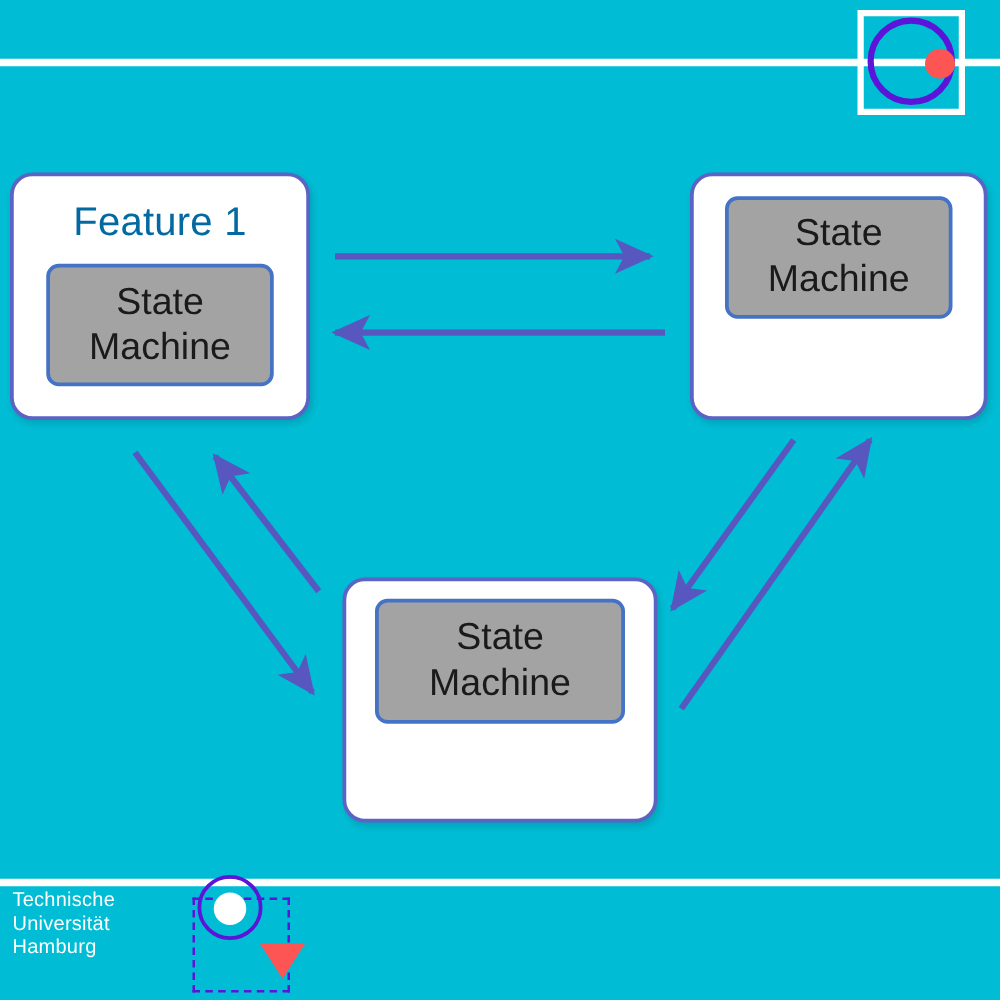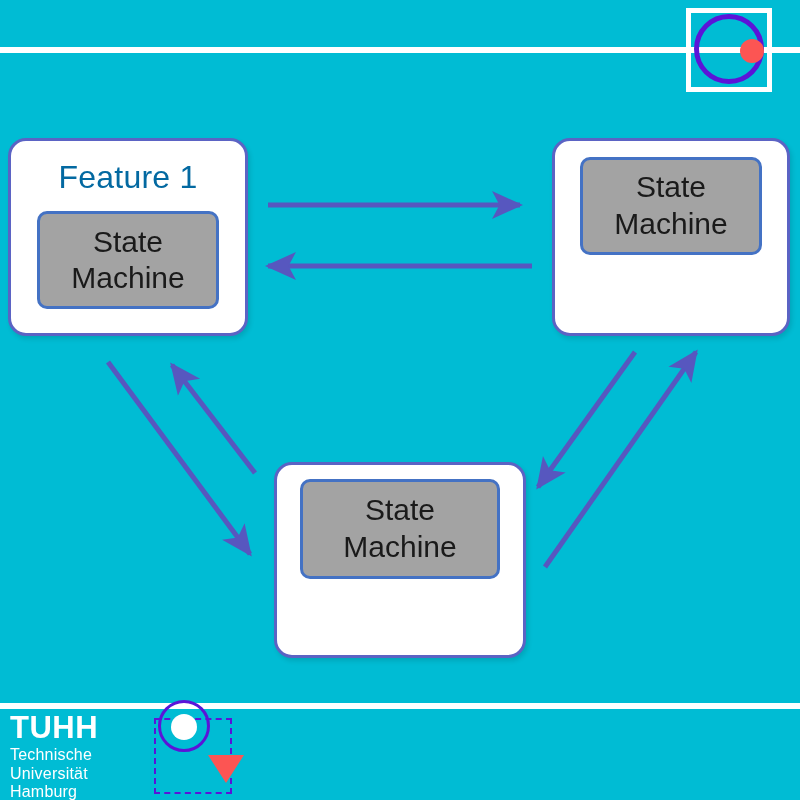--- a/index.html
+++ b/index.html
@@ -234,21 +234,20 @@
   </div>
 
   <div id="feature3" class="feature">
     <div class="state-machine">
       <span>State</span>
       <span>Machine</span>
     </div>
   </div>
 
   <div class="logo">
-    <span class="logo-main">TUHH</span>
     <span class="logo-sub">Technische</span>
     <span class="logo-sub">Universität</span>
     <span class="logo-sub">Hamburg</span>
   </div>
 
   <div class="dash-box"></div>
   <div class="handle-circle"></div>
   <div class="handle-dot"></div>
   <div class="rotate-tri"></div>
 

